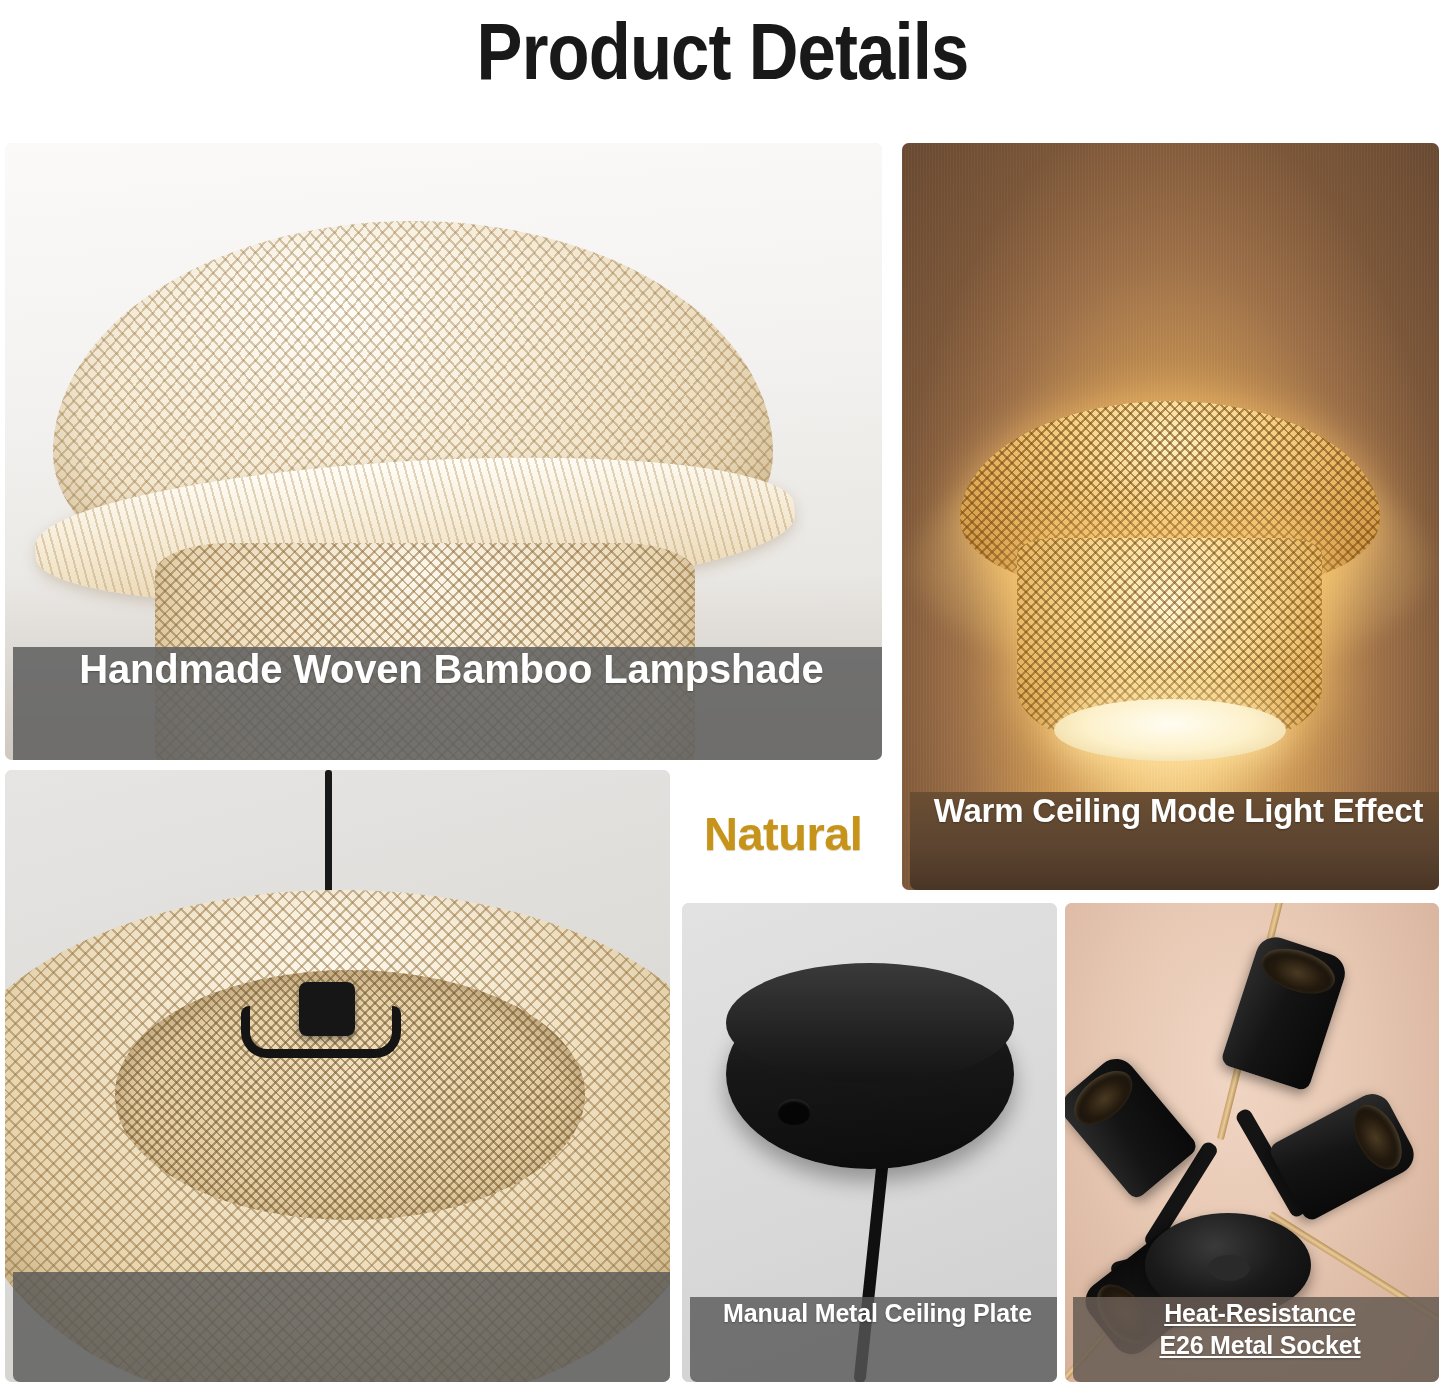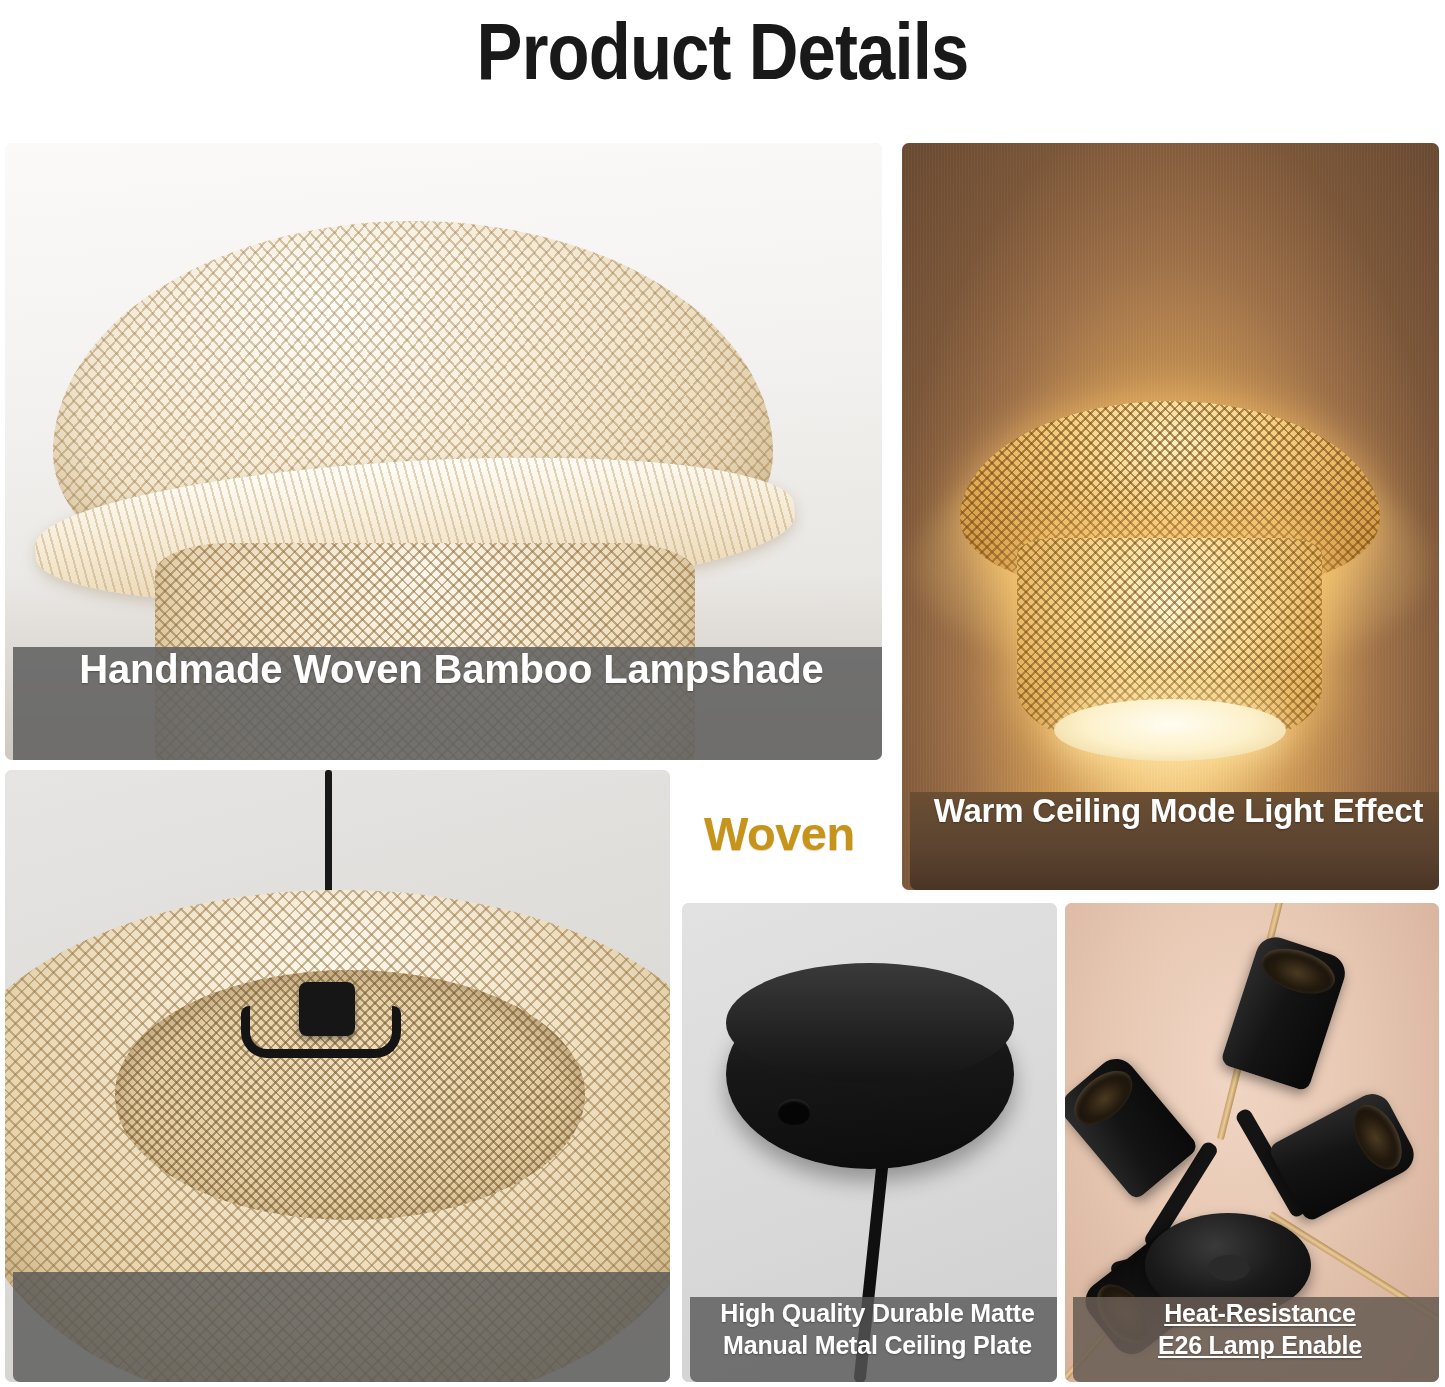--- a/index.html
+++ b/index.html
@@ -329,21 +329,21 @@
       <div id="p2-glow"></div>
       <div id="p2-tier1"></div>
       <div id="p2-tier2"></div>
       <div id="p2-bottomdisc"></div>
     </div>
     <div class="caption cap-brown" id="p2-caption">
       <span>Warm Ceiling Mode Light Effect</span>
     </div>
   </div>
 
-  <div id="enable-label">Woven</div>
+  <div id="enable-label">Natural</div>
 
   <div class="panel" id="panel-3">
     <div class="panel-photo">
       <div id="p3-bg"></div>
       <div id="p3-cord"></div>
       <div id="p3-bowl"></div>
       <div id="p3-inner"></div>
       <div id="p3-bracket"></div>
       <div id="p3-socket"></div>
     </div>
@@ -356,21 +356,20 @@
   <div class="panel" id="panel-4">
     <div class="panel-photo">
       <div id="p4-bg"></div>
       <div id="p4-cord"></div>
       <div id="p4-plate"></div>
       <div id="p4-plate-top"></div>
       <div id="p4-hole"></div>
     </div>
     <div class="caption cap-gray2" id="p4-caption">
       <div>
-        <span class="cap-line">High Quality Durable Matte</span>
         <span class="cap-line">Manual Metal Ceiling Plate</span>
       </div>
     </div>
   </div>
 
   <div class="panel" id="panel-5">
     <div class="panel-photo">
       <div id="p5-bg"></div>
       <div class="p5-rod" id="p5-rod1"></div>
       <div class="p5-rod" id="p5-rod2"></div>
@@ -389,18 +388,18 @@
         </div>
       <div class="p5-socket" id="p5-sock4">
           <span class="mouth"></span>
         </div>
       <div id="p5-hub"></div>
       <div id="p5-hub-dot"></div>
     </div>
     <div class="caption cap-taupe" id="p5-caption">
       <div>
         <span class="cap-line">Heat-Resistance</span>
-        <span class="cap-line">E26 Lamp Enable</span>
+        <span class="cap-line">E26 Metal Socket</span>
       </div>
     </div>
   </div>
 
 </div>
 
 </body></html>

